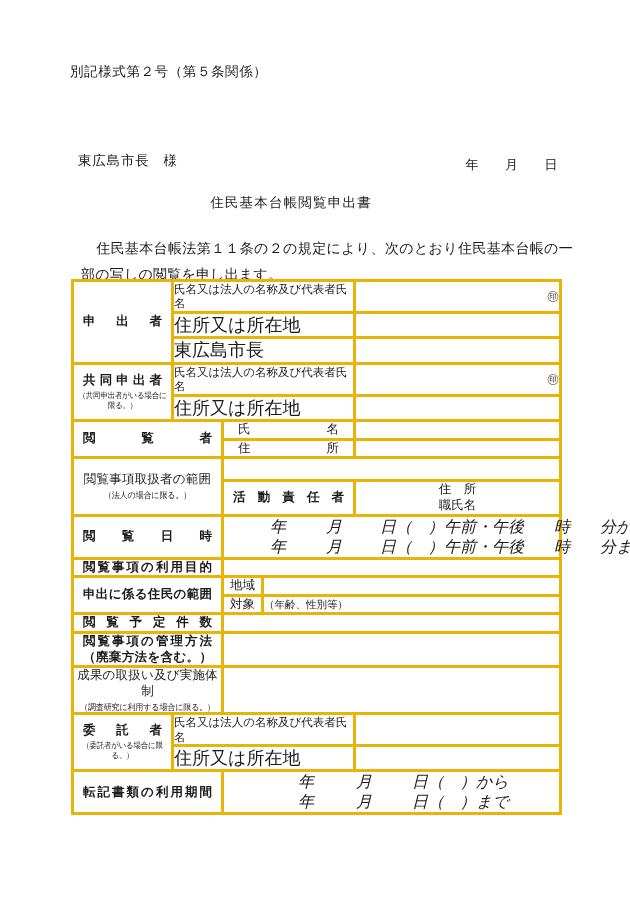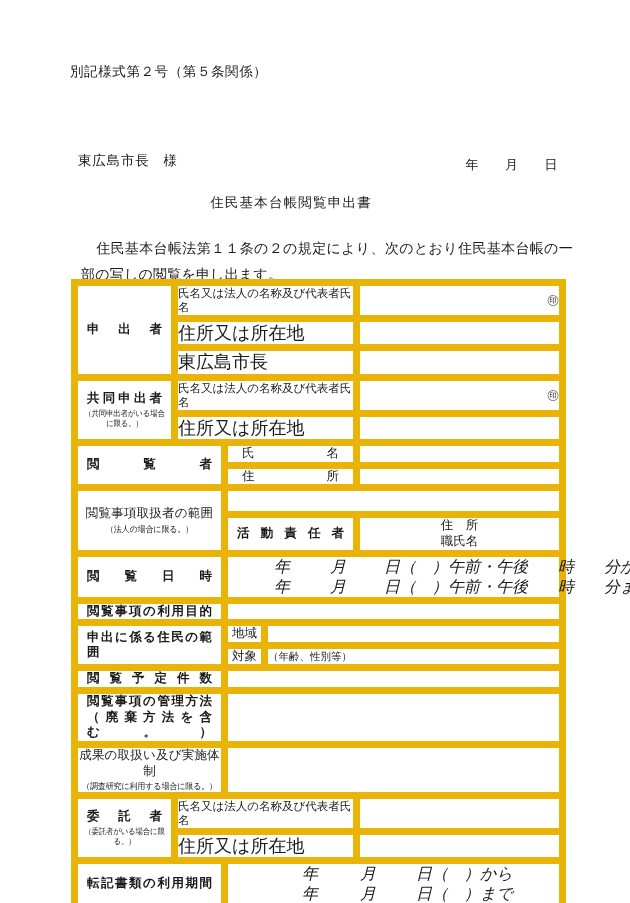--- a/index.html
+++ b/index.html
@@ -85,21 +85,21 @@
   .form-table {
     position: absolute;
     left: 71px;
     top: 279px;
     width: 488px;
     border-collapse: collapse;
     table-layout: fixed;
     font-size: 12px;
   }
   .form-table td {
-    border: 7px solid #eab308;
+    border: 3px solid #eab308;
     padding: 0;
     vertical-align: middle;
     line-height: 1.25;
   }
   
   .lbl {
     text-align: center;
     padding: 3px 6px;
     font-size: 12.5px;
   }

